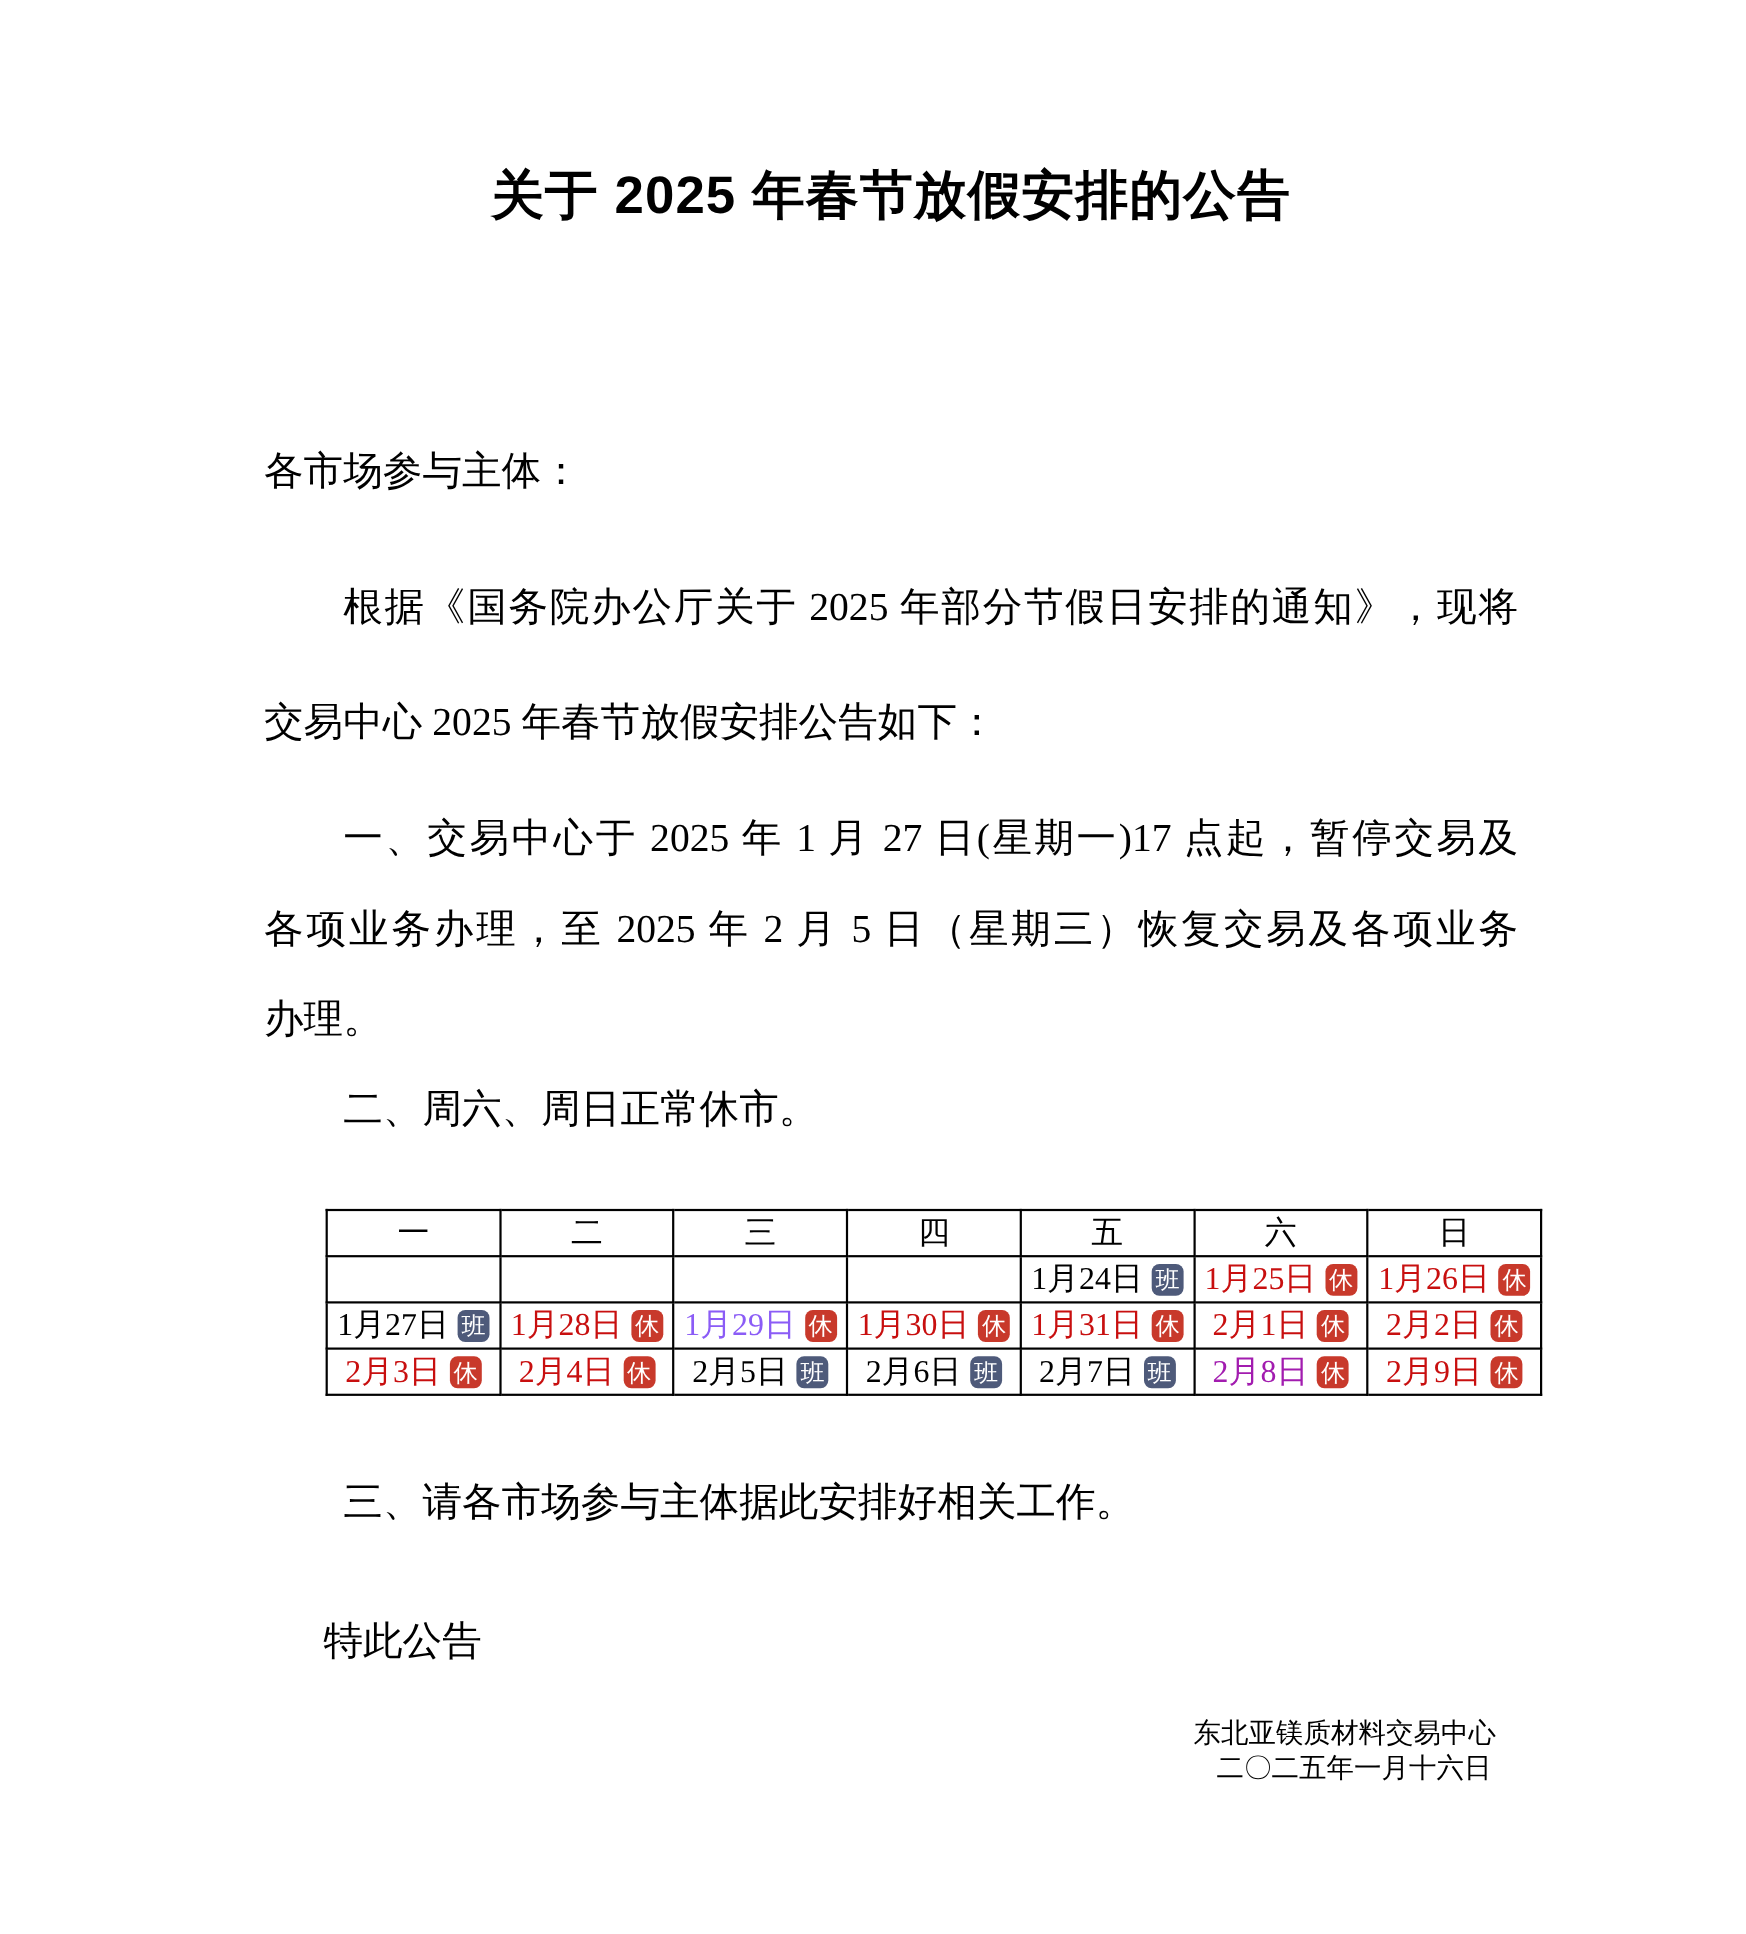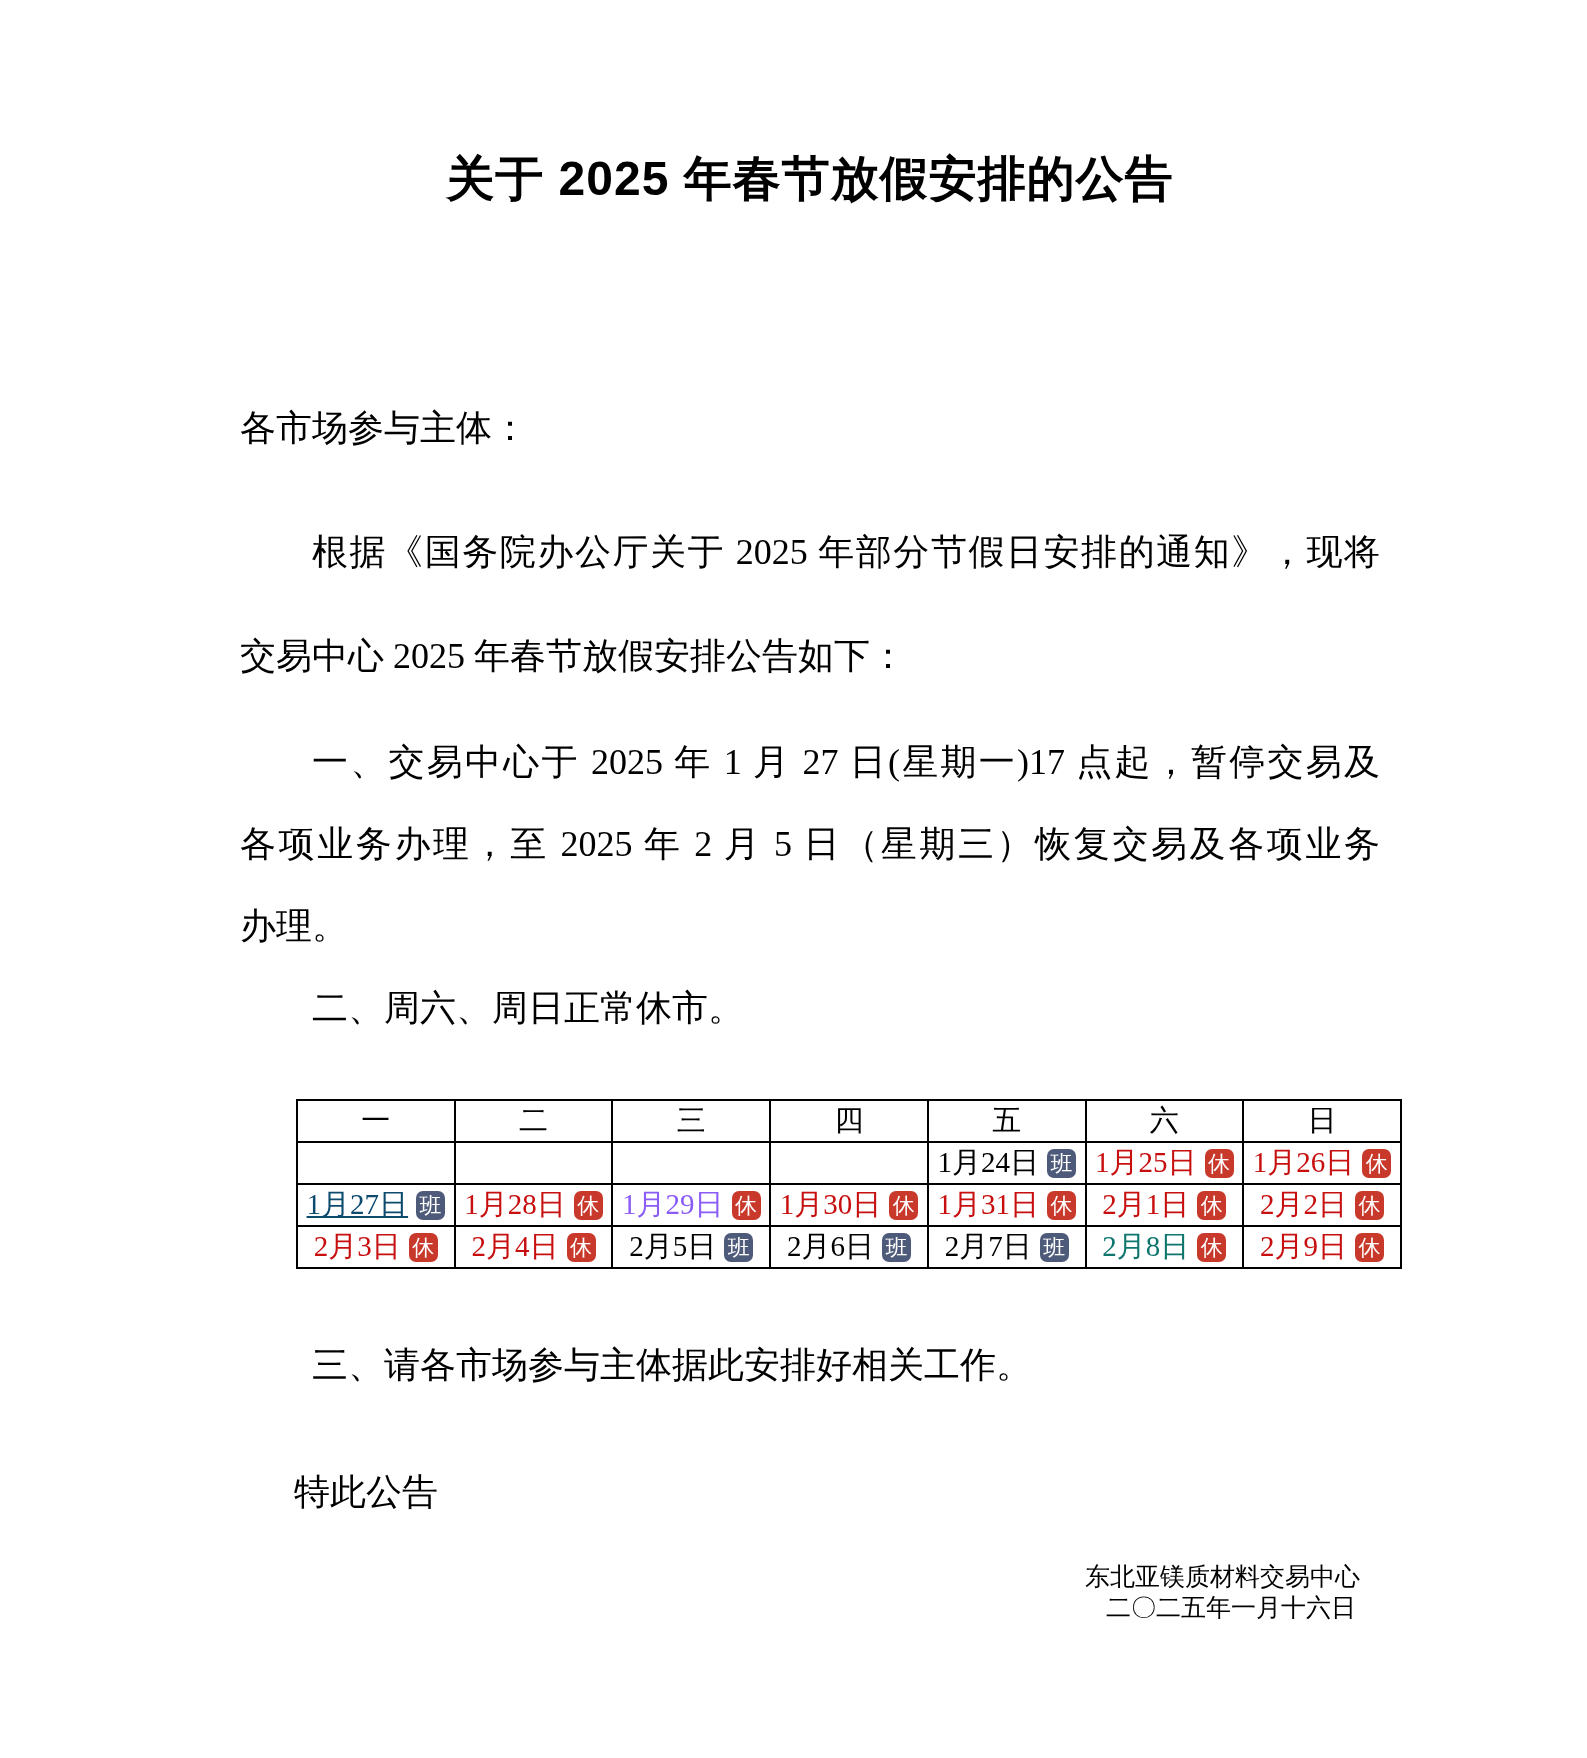--- a/index.html
+++ b/index.html
@@ -134,35 +134,35 @@
           <tr>
             <td></td>
             <td></td>
             <td></td>
             <td></td>
             <td><span class="cal-date" style="color: rgb(0, 0, 0);">1月24日</span><span class="cal-badge" style="background: rgb(78, 90, 122);">班</span></td>
             <td><span class="cal-date" style="color: rgb(200, 15, 15);">1月25日</span><span class="cal-badge" style="background: rgb(200, 57, 43);">休</span></td>
             <td><span class="cal-date" style="color: rgb(200, 15, 15);">1月26日</span><span class="cal-badge" style="background: rgb(200, 57, 43);">休</span></td>
           </tr>
           <tr>
-            <td><span class="cal-date" style="color: #0c4a6e; text-decoration: underline;">1月27日</span><span class="cal-badge" style="background: rgb(78, 90, 122);">班</span></td>
+            <td><span class="cal-date" style="color: #000000;">1月27日</span><span class="cal-badge" style="background: rgb(78, 90, 122);">班</span></td>
             <td><span class="cal-date" style="color: rgb(200, 15, 15);">1月28日</span><span class="cal-badge" style="background: rgb(200, 57, 43);">休</span></td>
             <td><span class="cal-date" style="color: #8b5cf6;">1月29日</span><span class="cal-badge" style="background: rgb(200, 57, 43);">休</span></td>
             <td><span class="cal-date" style="color: rgb(200, 15, 15);">1月30日</span><span class="cal-badge" style="background: rgb(200, 57, 43);">休</span></td>
             <td><span class="cal-date" style="color: rgb(200, 15, 15);">1月31日</span><span class="cal-badge" style="background: rgb(200, 57, 43);">休</span></td>
             <td><span class="cal-date" style="color: rgb(200, 15, 15);">2月1日</span><span class="cal-badge" style="background: rgb(200, 57, 43);">休</span></td>
             <td><span class="cal-date" style="color: rgb(200, 15, 15);">2月2日</span><span class="cal-badge" style="background: rgb(200, 57, 43);">休</span></td>
           </tr>
           <tr>
             <td><span class="cal-date" style="color: rgb(200, 15, 15);">2月3日</span><span class="cal-badge" style="background: rgb(200, 57, 43);">休</span></td>
             <td><span class="cal-date" style="color: rgb(200, 15, 15);">2月4日</span><span class="cal-badge" style="background: rgb(200, 57, 43);">休</span></td>
             <td><span class="cal-date" style="color: rgb(0, 0, 0);">2月5日</span><span class="cal-badge" style="background: rgb(78, 90, 122);">班</span></td>
             <td><span class="cal-date" style="color: rgb(0, 0, 0);">2月6日</span><span class="cal-badge" style="background: rgb(78, 90, 122);">班</span></td>
             <td><span class="cal-date" style="color: rgb(0, 0, 0);">2月7日</span><span class="cal-badge" style="background: rgb(78, 90, 122);">班</span></td>
-            <td><span class="cal-date" style="color: #0f766e;">2月8日</span><span class="cal-badge" style="background: rgb(200, 57, 43);">休</span></td>
+            <td><span class="cal-date" style="color: #a21caf;">2月8日</span><span class="cal-badge" style="background: rgb(200, 57, 43);">休</span></td>
             <td><span class="cal-date" style="color: rgb(200, 15, 15);">2月9日</span><span class="cal-badge" style="background: rgb(200, 57, 43);">休</span></td>
           </tr>
         </tbody>
     </table>
 
     <div class="para p4">
       <div class="line indent">三、请各市场参与主体据此安排好相关工作。</div>
     </div>
 
     <div class="closing">特此公告</div>

